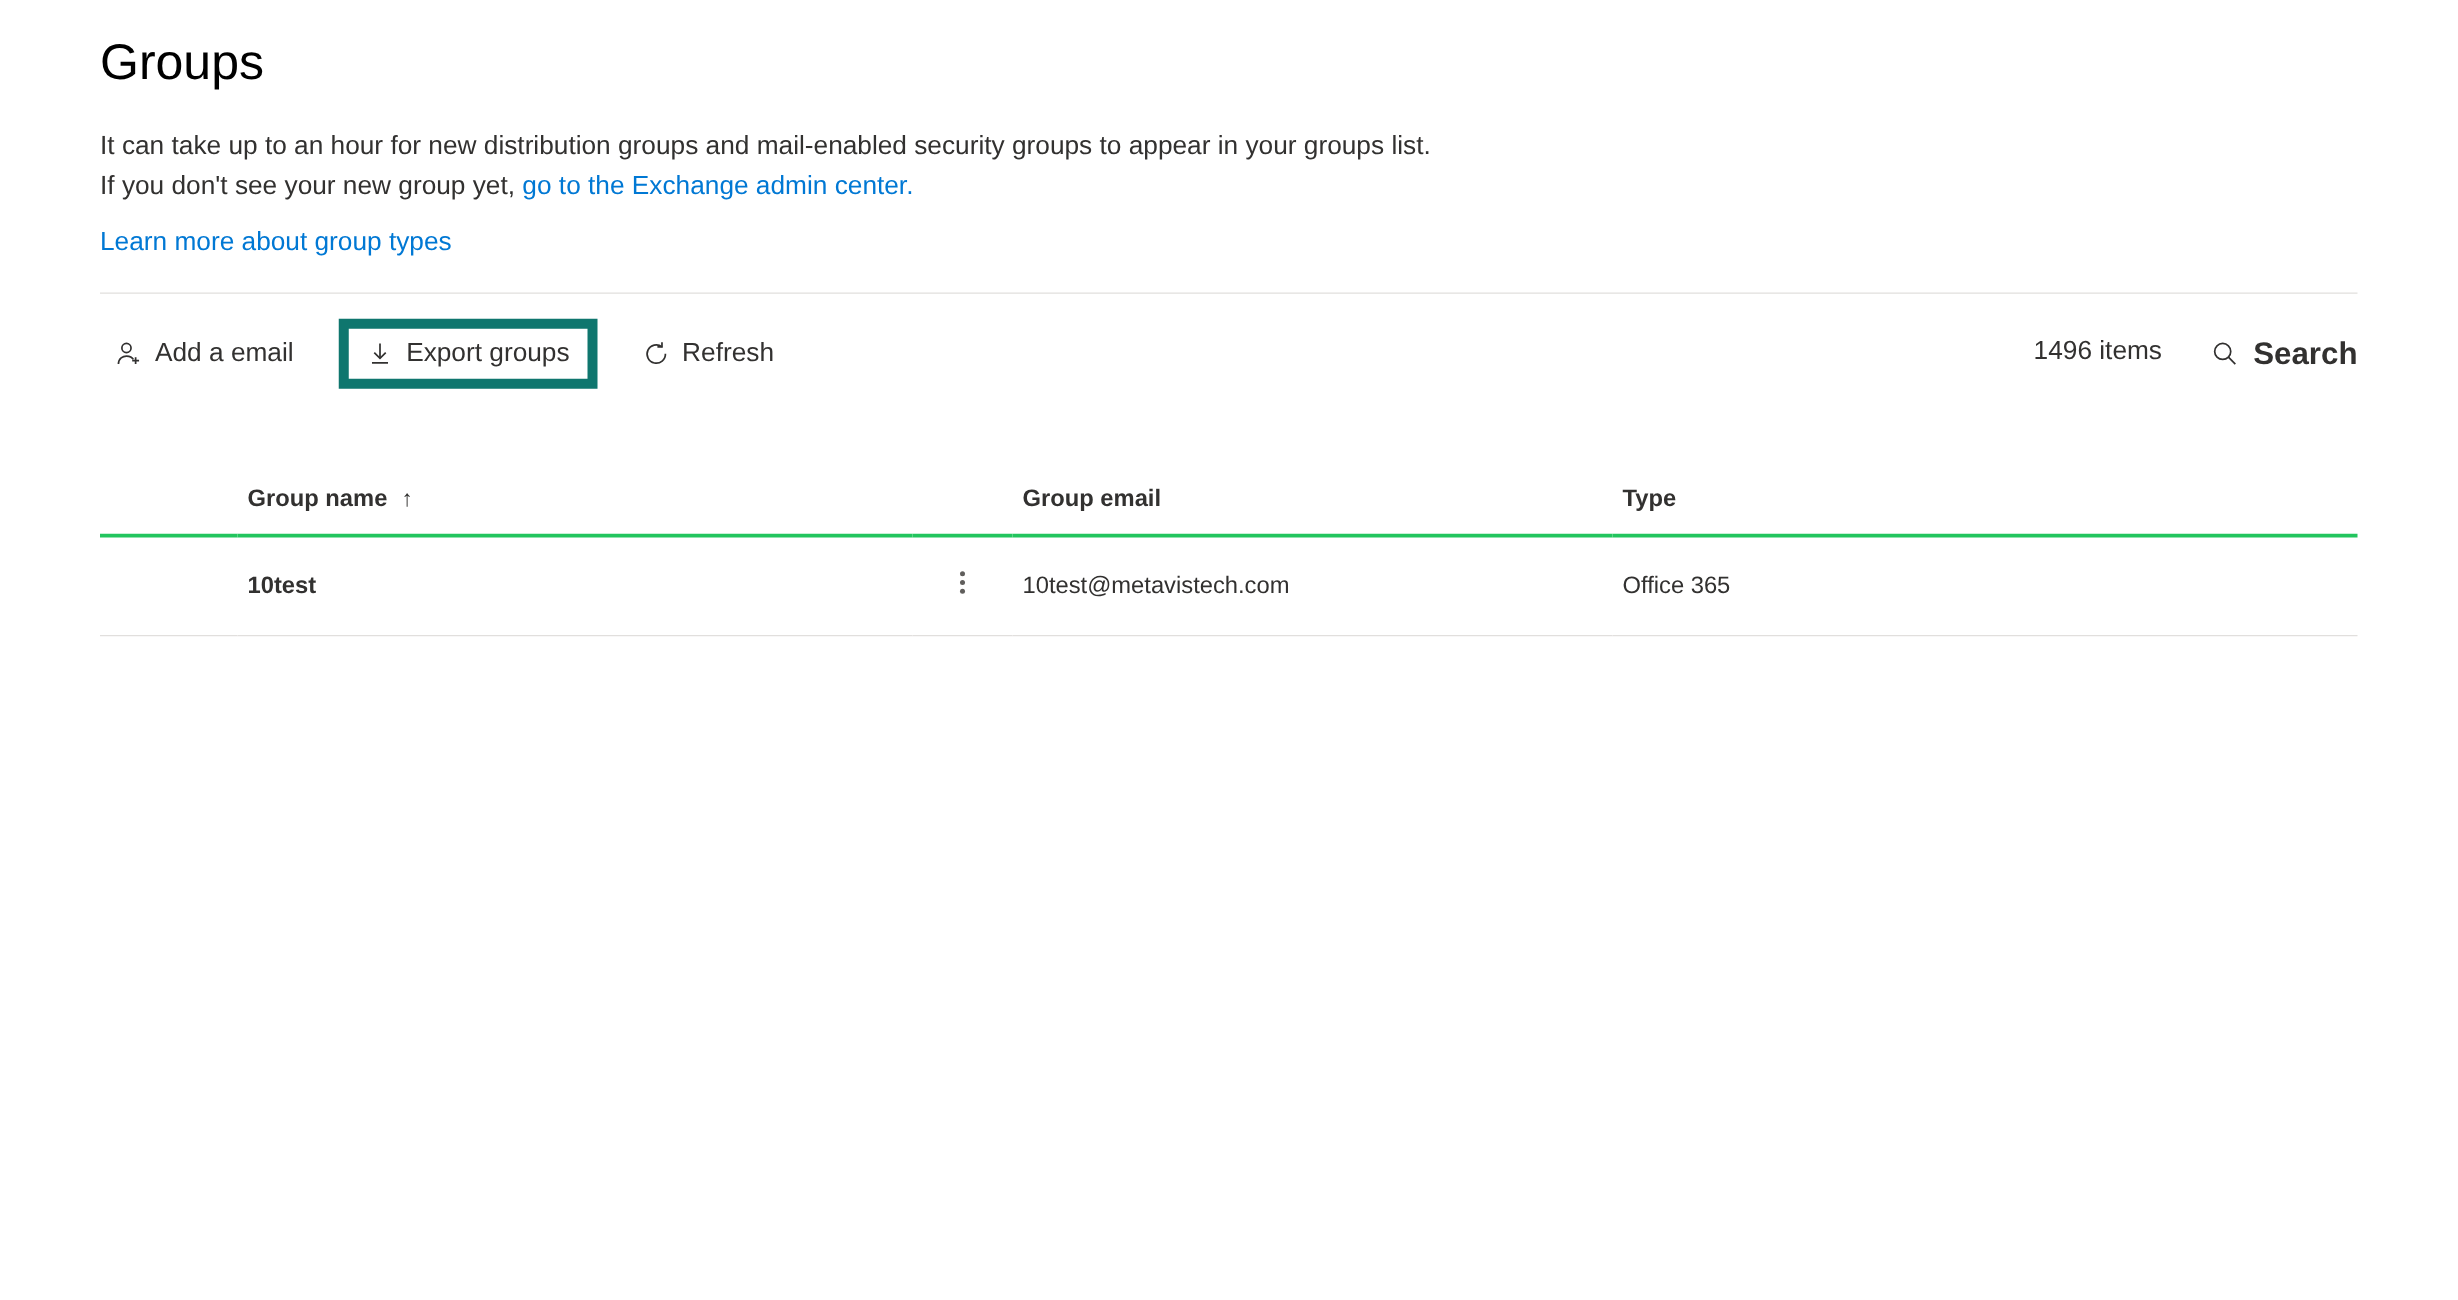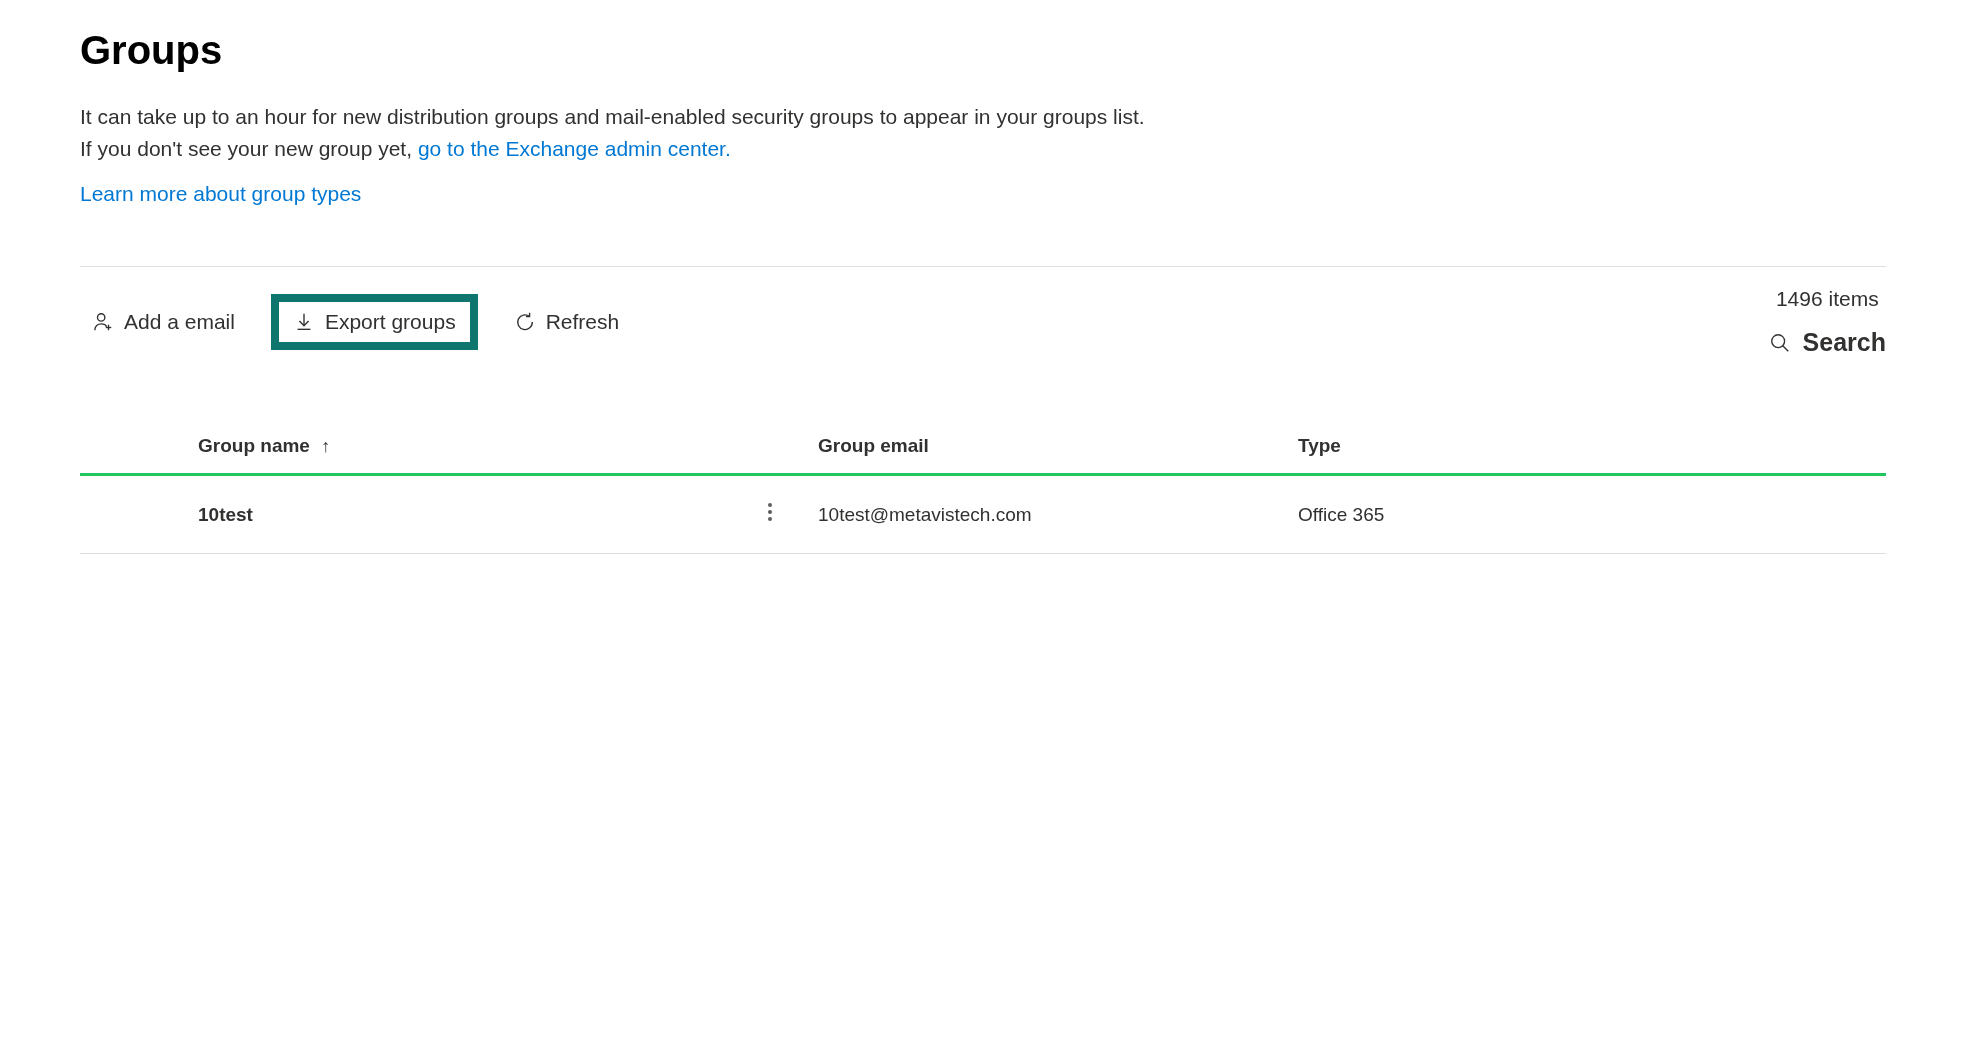--- a/index.html
+++ b/index.html
@@ -8,42 +8,42 @@
       padding: 0;
     }
     body {
       font-family: 'Segoe UI', -apple-system, BlinkMacSystemFont, sans-serif;
       background: #ffffff;
       color: #323130;
       padding: 28px 80px;
     }
     .page-title {
       font-size: 40px;
-      font-weight: 700;
+      font-weight: 400;
       color: #000000;
       margin-bottom: 28px;
     }
     .description {
       font-size: 21px;
       color: #323130;
       line-height: 1.5;
       margin-bottom: 18px;
       max-width: 1080px;
     }
     .link {
       color: #0078d4;
       text-decoration: none;
       cursor: pointer;
     }
     .learn-link {
       display: block;
       font-size: 21px;
       color: #0078d4;
       text-decoration: none;
-      margin-bottom: 60px;
+      margin-bottom: 28px;
       cursor: pointer;
     }
     .divider {
       border: none;
       border-top: 1px solid #e1dfdd;
       margin-bottom: 8px;
     }
     .toolbar {
       display: flex;
       align-items: center;
@@ -51,23 +51,22 @@
       gap: 24px;
     }
     .toolbar-left {
       display: flex;
       align-items: center;
       gap: 24px;
       flex: 1;
     }
     .toolbar-right {
       display: flex;
-      align-items: center;
-      gap: 17px;
-      flex-direction: column;
+      align-items: flex-start;
+      gap: 39px;
     }
     .toolbar-button {
       display: flex;
       align-items: center;
       gap: 10px;
       background: transparent;
       border: none;
       font-size: 21px;
       color: #323130;
       cursor: pointer;

